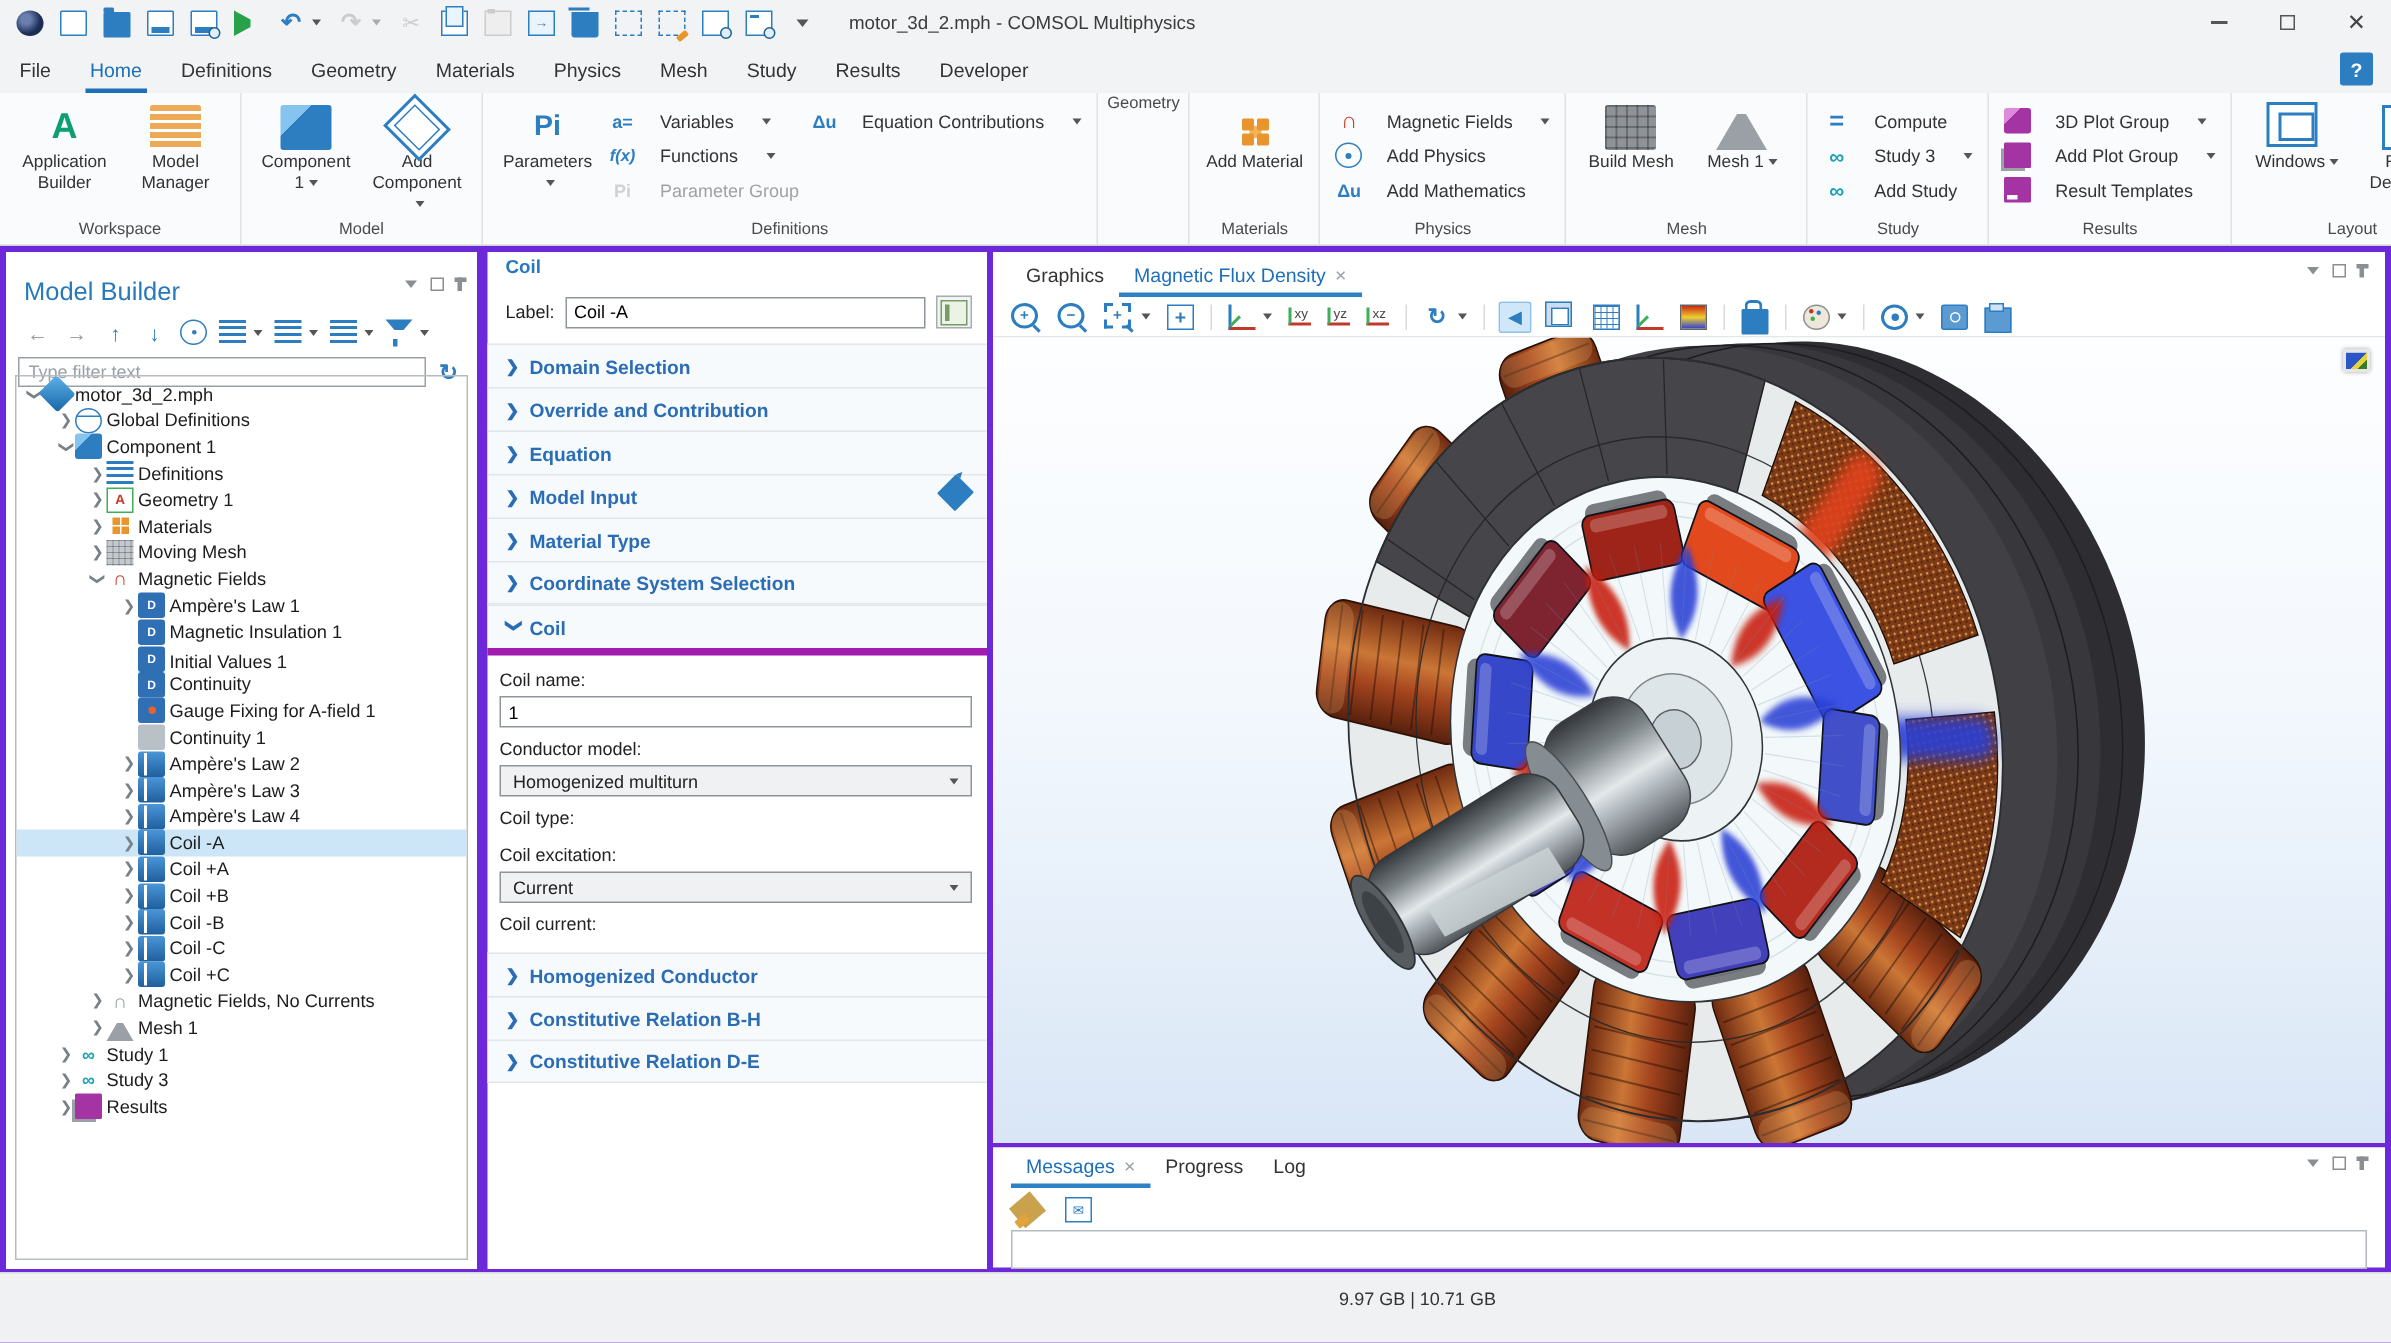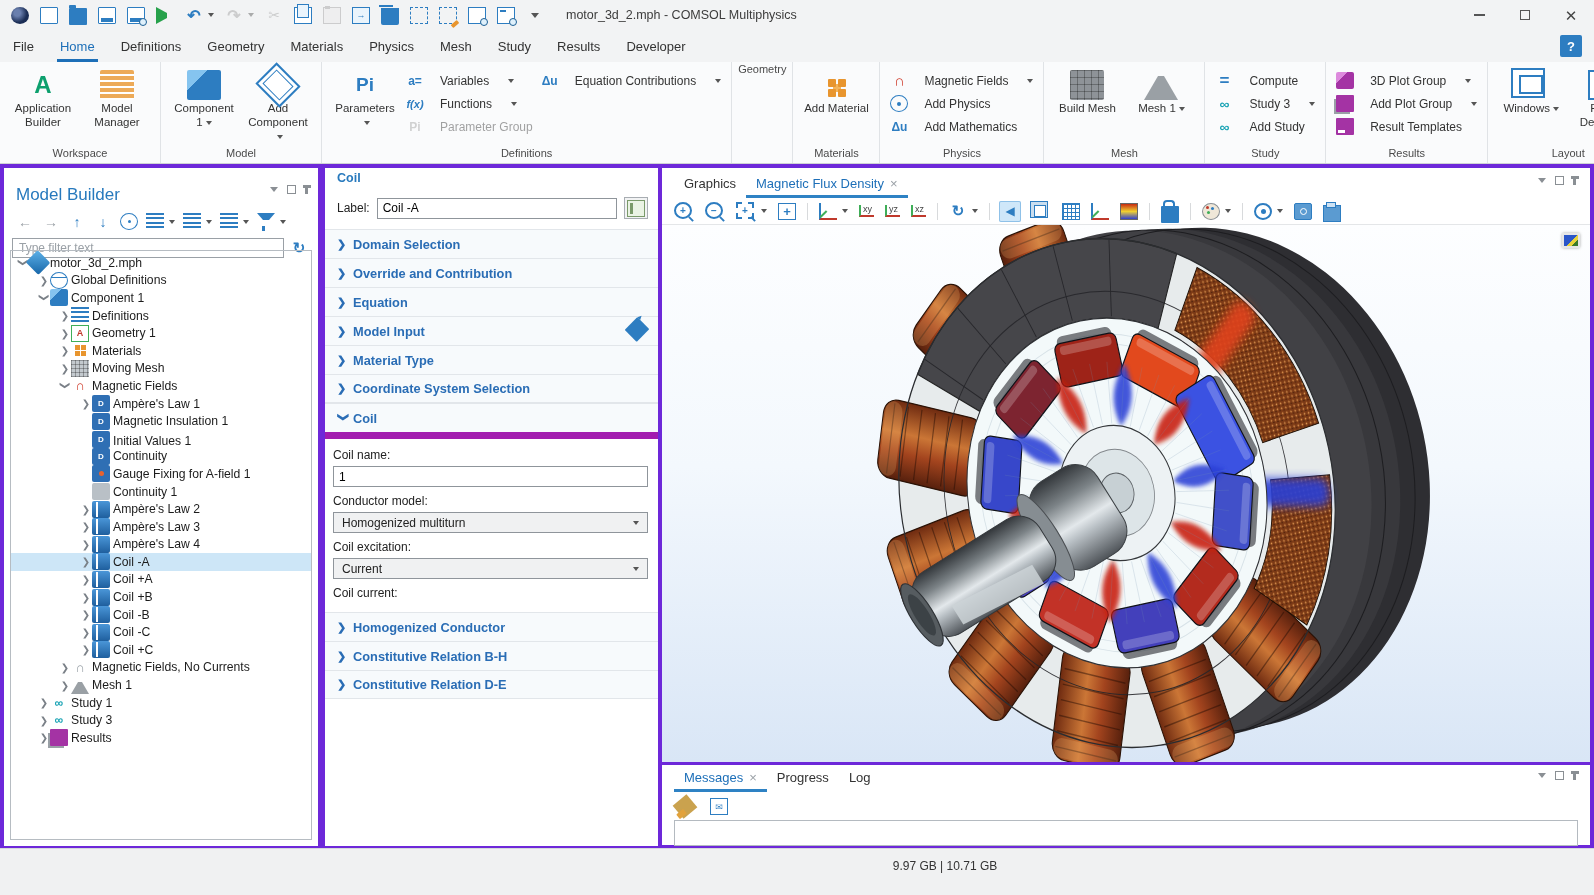--- a/index.html
+++ b/index.html
@@ -211,21 +211,21 @@
   .label-row{display:flex;align-items:center;gap:7px;padding:12px 10px 10px 12px}
   .label-row .lr-cap{font-size:12px;color:#222}
   .label-row input{flex:1;height:21px;border:1px solid #8f959b;font-size:12px;padding:0 5px}
   .lr-btn{width:24px;height:22px;border:1px solid #a8adb2;background:#f2f3f4;display:flex;align-items:center;justify-content:center}
   .sec{display:flex;align-items:center;height:29px;border-top:1px solid #e2e6ea;background:#f7fafc;padding-left:12px;position:relative}
   .sec:last-child{border-bottom:1px solid #e2e6ea}
   .sec .chev{color:#2a6db5;font-size:11px;width:16px;font-weight:700}
   .sec .chev.open{transform:rotate(90deg);width:12px;margin-right:4px}
   .sec-label{font-size:12.8px;color:#2a6db5;font-weight:600}
   .sec .trail{position:absolute;right:12px}
-  .fields{padding:2px 10px 8px 8px;border-top:7px solid #a21caf}
+  .fields{padding:2px 10px 8px 8px;border-top:5px solid #a21caf}
   .flabel{font-size:12px;color:#222;padding:7px 0 4px 0}
   .tinput{width:100%;height:21px;border:1px solid #8f959b;font-size:12px;padding:0 5px}
   .dropdown{height:21px;border:1px solid #8f959b;background:#f0f1f2;display:flex;align-items:center;font-size:12px;color:#222;padding:0 8px;justify-content:space-between}
   .currow{display:flex;align-items:center;gap:6px}
   .sym{font-family:"Liberation Serif",serif;font-style:italic;font-size:13px;color:#222;width:26px;flex:none}
   .sym sub{font-size:9px}
   .currow input{flex:1;height:21px;border:1px solid #8f959b;font-size:12px;padding:0 5px}
   .unit{font-size:12px;color:#222;width:12px;text-align:right}
 
   
@@ -808,20 +808,21 @@
         <span class="sec-label">Coil</span>
       </div>
       <div class="fields">
         <div class="flabel">Coil name:</div>
         <input class="tinput" value="1" style="">
         <div class="flabel">Conductor model:</div>
         <div class="dropdown">
           <span>Homogenized multiturn</span>
           <span class="caret"></span>
         </div>
+        <div class="flabel">Coil type:</div>
         <div class="flabel">Coil excitation:</div>
         <div class="dropdown">
           <span>Current</span>
           <span class="caret"></span>
         </div>
         <div class="flabel">Coil current:</div>
       </div>
       <div id="sections-bottom">
           <div class="sec">
             <span class="chev">❯</span>

